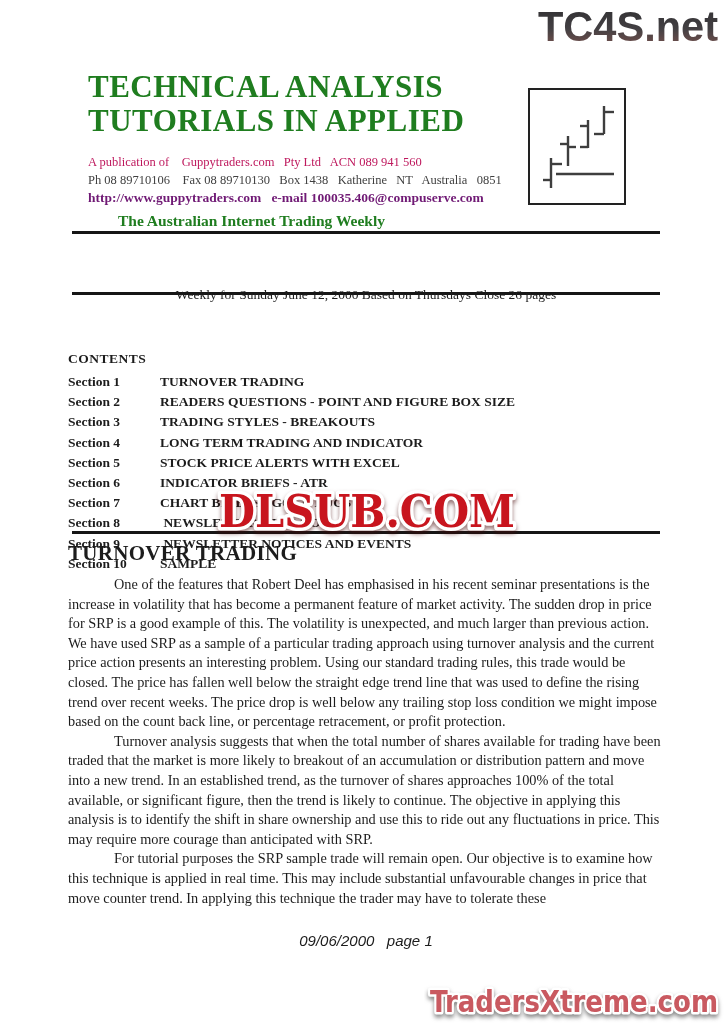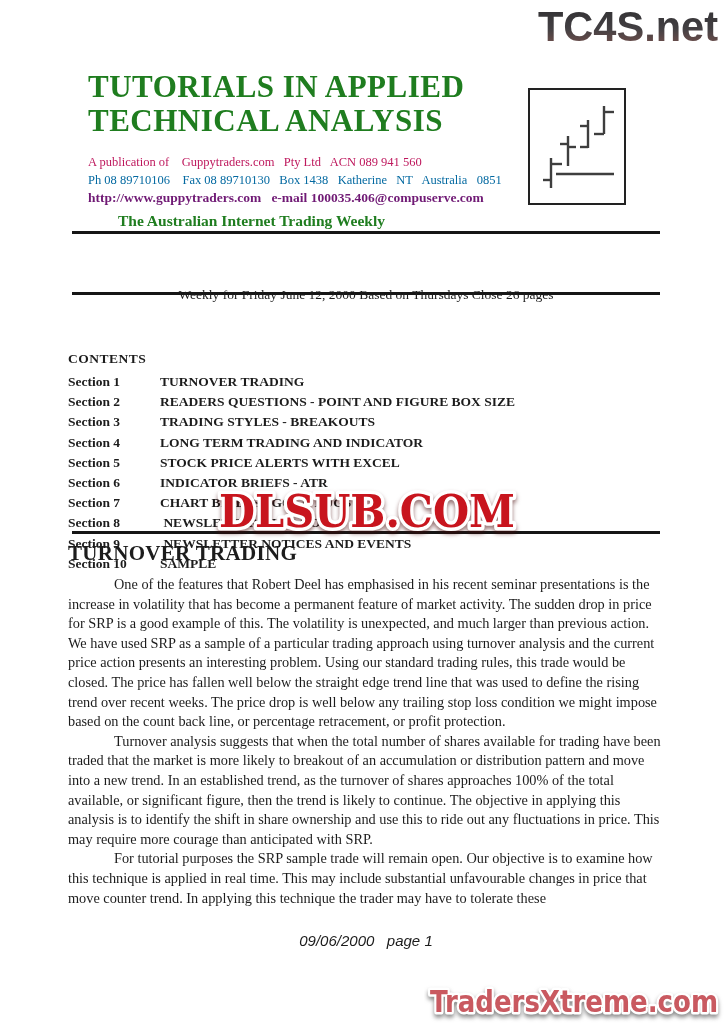--- a/index.html
+++ b/index.html
@@ -7,21 +7,21 @@
     position:relative;width:724px;height:1024px;margin:0 auto;
     background:#ffffff;overflow:hidden;
     font-family:"Liberation Serif", serif;color:#1c1c1c;
   }
   
   .tc4s{position:absolute;top:1px;right:4px;width:184px;height:48px;}
   
   .masthead{position:absolute;left:88px;top:70px;width:440px;}
   .title-line{font-size:31px;font-weight:bold;color:#1f7d1f;line-height:34px;letter-spacing:.5px;white-space:pre;}
   .pub-line{margin-top:17px;font-size:12.5px;color:#be185d;white-space:pre;}
-  .contact-line{margin-top:3px;font-size:12.5px;color:#0369a1;white-space:pre;}
+  .contact-line{margin-top:3px;font-size:12.5px;color:#404040;white-space:pre;}
   .web-line{margin-top:2px;font-size:13.5px;font-weight:bold;color:#701a75;white-space:pre;}
   .tagline{margin-top:6px;margin-left:30px;font-size:15.5px;font-weight:bold;color:#1f7d1f;white-space:pre;}
   .logo-box{position:absolute;left:528px;top:88px;width:98px;height:117px;border:2px solid #222;background:#fff;box-sizing:border-box;}
   
   .rule{position:absolute;left:72px;width:588px;height:3px;background:#161616;}
   .rule1{top:231px;}
   .rule2{top:292px;}
   .rule3{top:531px;}
   
   .issue{position:absolute;left:72px;top:245px;width:588px;text-align:center;font-size:13.5px;line-height:20px;white-space:pre;}
@@ -54,22 +54,22 @@
       <linearGradient id="tc4sGrad" x1="0" y1="0" x2="0" y2="1">
         <stop offset="0" stop-color="#2e2e30"></stop>
         <stop offset="0.55" stop-color="#434043"></stop>
         <stop offset="1" stop-color="#7d534e"></stop>
       </linearGradient>
     </defs>
     <text x="92" y="40" text-anchor="middle" textLength="180" lengthAdjust="spacingAndGlyphs" font-family="Liberation Sans, sans-serif" font-weight="bold" font-size="42" fill="url(#tc4sGrad)" transform="scale(1,1)">TC4S.net</text>
   </svg>
 
   <div class="masthead">
+    <div class="title-line">TECHNICAL ANALYSIS</div>
     <div class="title-line">TUTORIALS IN APPLIED</div>
-    <div class="title-line">TECHNICAL ANALYSIS</div>
     <div class="pub-line">A publication of    Guppytraders.com   Pty Ltd   ACN 089 941 560</div>
     <div class="contact-line">Ph 08 89710106    Fax 08 89710130   Box 1438   Katherine   NT   Australia   0851</div>
     <div class="web-line">http://www.guppytraders.com   e-mail 100035.406@compuserve.com</div>
     <div class="tagline">The Australian Internet Trading Weekly</div>
   </div>
 
   <div class="logo-box">
     <svg width="94" height="113" viewBox="0 0 94 113">
       <g stroke="#3e3e3e" stroke-width="2.4" fill="none">
         <path d="M26,84 H84"></path>
@@ -87,21 +87,21 @@
           <path d="M64,44 H74"></path>
       </g>
     </svg>
   </div>
 
   <div class="rule rule1"></div>
   <div class="rule rule2"></div>
   <div class="rule rule3"></div>
 
   <div class="issue">
-    <div>Weekly for Friday June 12, 2000 Based on Thursdays Close 26 pages</div>
+    <div>Weekly for Sunday June 12, 2000 Based on Thursdays Close 26 pages</div>
   </div>
 
   <div class="toc">
     <div class="toc-heading">CONTENTS</div>
     <div>
 
         <div class="toc-row">
           <span class="toc-label">Section 1</span>
           <span class="toc-title">TURNOVER TRADING</span>
         </div>

